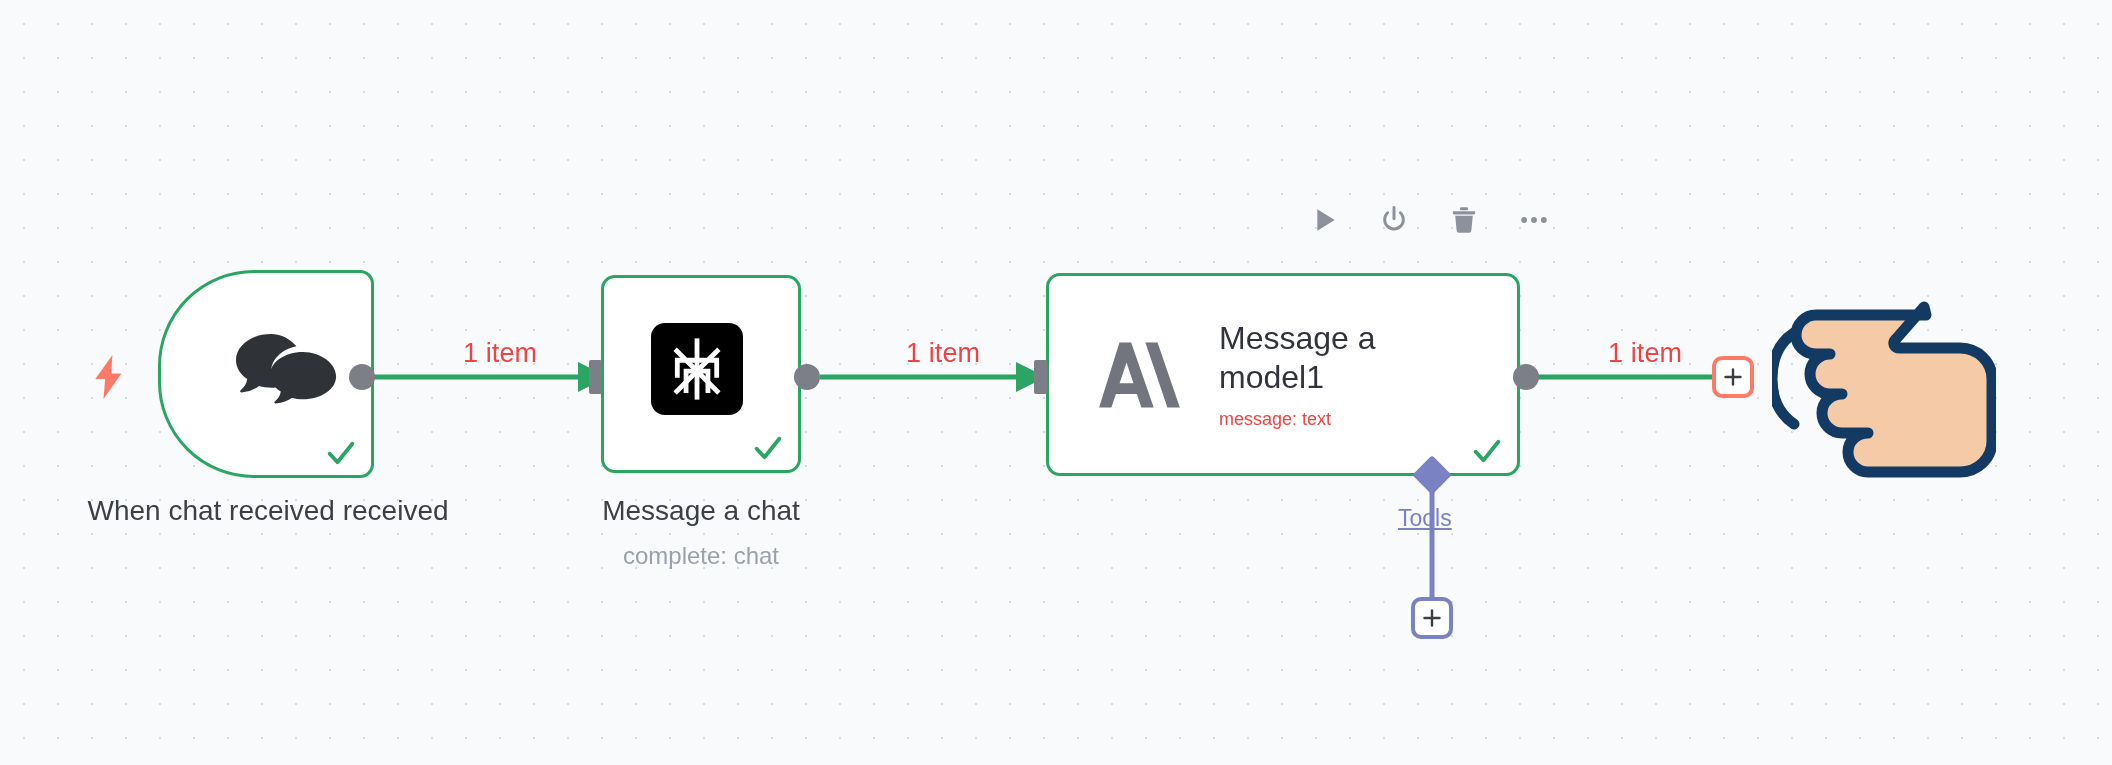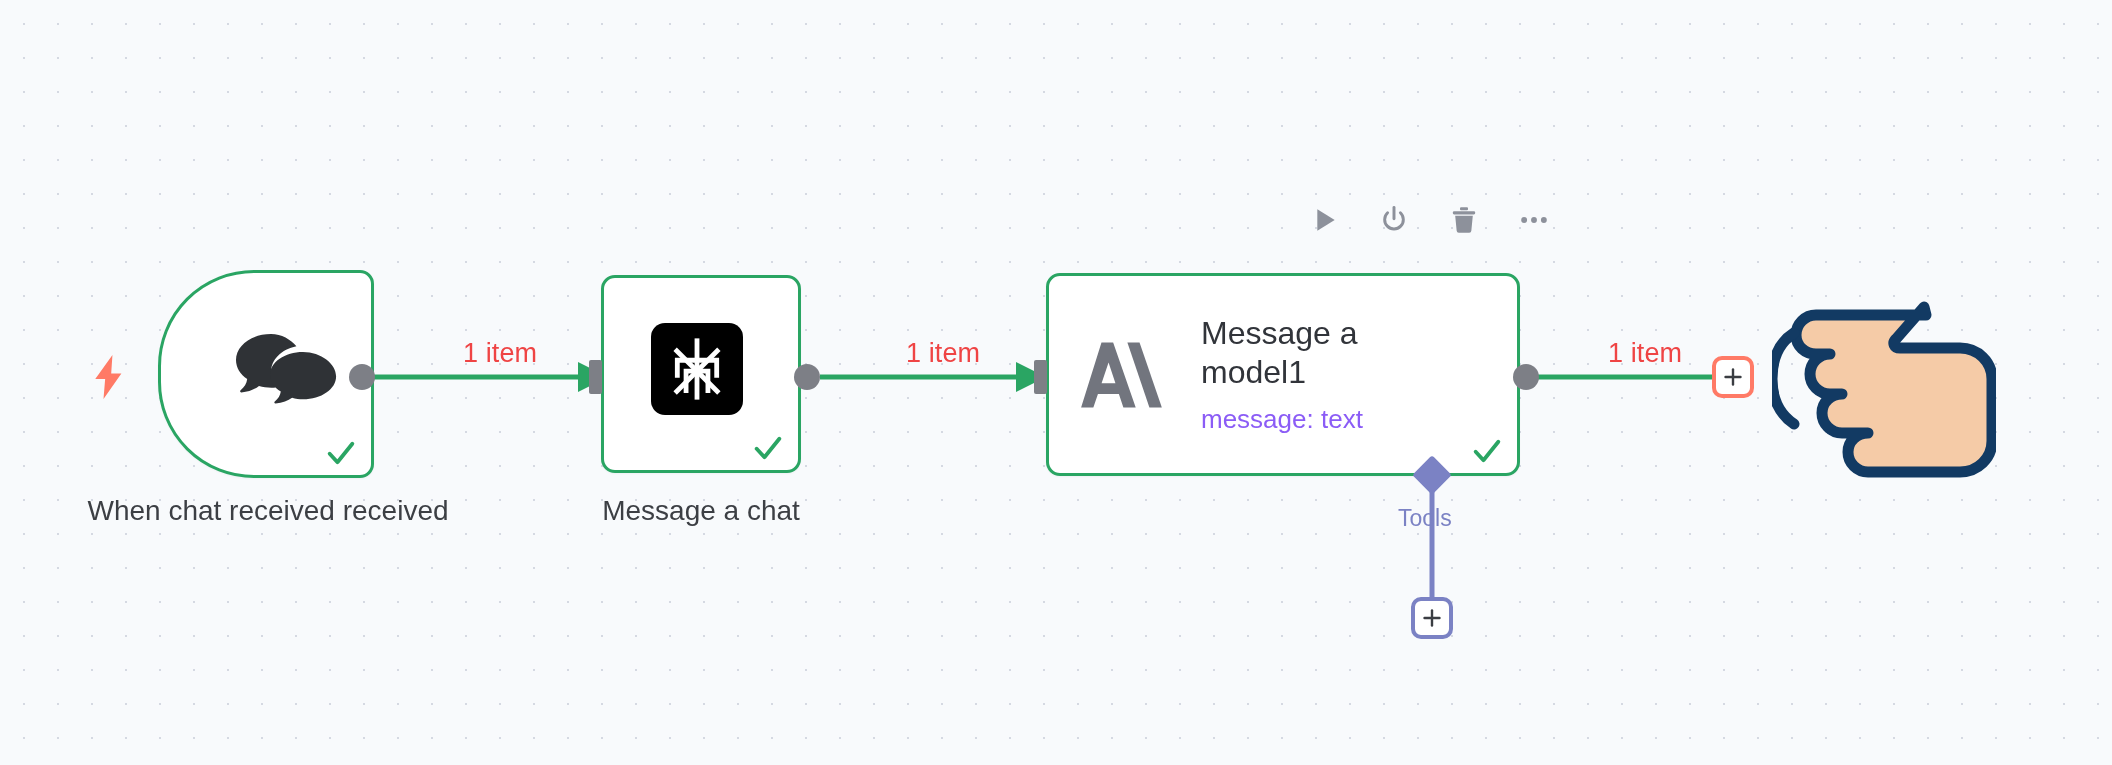--- a/index.html
+++ b/index.html
@@ -134,21 +134,21 @@
     align-items: center;
     justify-content: center;
   }
   .mistral-icon svg { width: 70px; height: 70px; display: block; }
 
   .wide-inner {
     position: absolute;
     inset: 0;
     display: flex;
     align-items: center;
-    padding-left: 30px;
+    padding-left: 48px;
     gap: 34px;
   }
 
   .anthropic-icon {
     width: 88px;
     height: 68px;
     flex: 0 0 auto;
     color: #72757e;
   }
   .anthropic-icon svg { width: 100%; height: 100%; display: block; }
@@ -157,22 +157,22 @@
 
   .wide-title {
     font-size: 32px;
     color: #31343a;
     line-height: 1.22;
     font-weight: 400;
     max-width: 210px;
   }
 
   .wide-sub {
-    font-size: 26px;
-    color: #8b5cf6;
+    font-size: 18px;
+    color: #ef4444;
     margin-top: 12px;
     line-height: 1.2;
   }
 
   
   .bolt {
     position: absolute;
     width: 34px;
     height: 44px;
     color: #ff7a66;
@@ -211,20 +211,21 @@
   }
   .plus-btn svg { width: 24px; height: 24px; display: block; color: #3a3d42; }
   .plus-red    { border: 4px solid #ff7a66; }
   .plus-purple { border: 4px solid #7b82c4; }
 
   .tools-label {
     position: absolute;
     font-size: 23px;
     color: #7b82c4;
     white-space: nowrap;
+    text-decoration: underline;
   }
 
   
   .hand {
     position: absolute;
     width: 224px;
     height: 200px;
     pointer-events: none;
   }
   .hand svg { width: 100%; height: 100%; display: block; }
@@ -315,20 +316,21 @@
     <div class="node-check">
       <svg viewBox="0 0 24 24" fill="none" stroke="currentColor" stroke-width="2.7" stroke-linecap="round" stroke-linejoin="round">
         <polyline points="4,12.5 9.5,18.5 20,5.5"></polyline>
       </svg>
     </div>
   </div>
   <div class="port-in" style="left:589px; top:360px;"></div>
   <div class="port-out" style="left:794px; top:364px;"></div>
 
   <div class="node-label" style="left:521px; top:494px; width:360px;">Message a chat</div>
+  <div class="node-sublabel" style="left:521px; top:542px; width:360px;">complete: chat</div>
 
   <div class="node node-wide" style="left:1046px; top:273px; width:474px; height:203px;">
     <div class="wide-inner">
       <div class="anthropic-icon">
         <svg viewBox="0 0 92 68" fill="currentColor">
           <path d="M23.5 0h12.2l23.6 68H46.4l-4.7-14.1H19.8L15 68H2.2zM23.6 42.6h14.5L30.9 21z"></path>
           <path d="M58.6 0h12.7l23.3 68H81.6z" transform="translate(-8,0)"></path>
         </svg>
       </div>
       <div class="wide-text">

